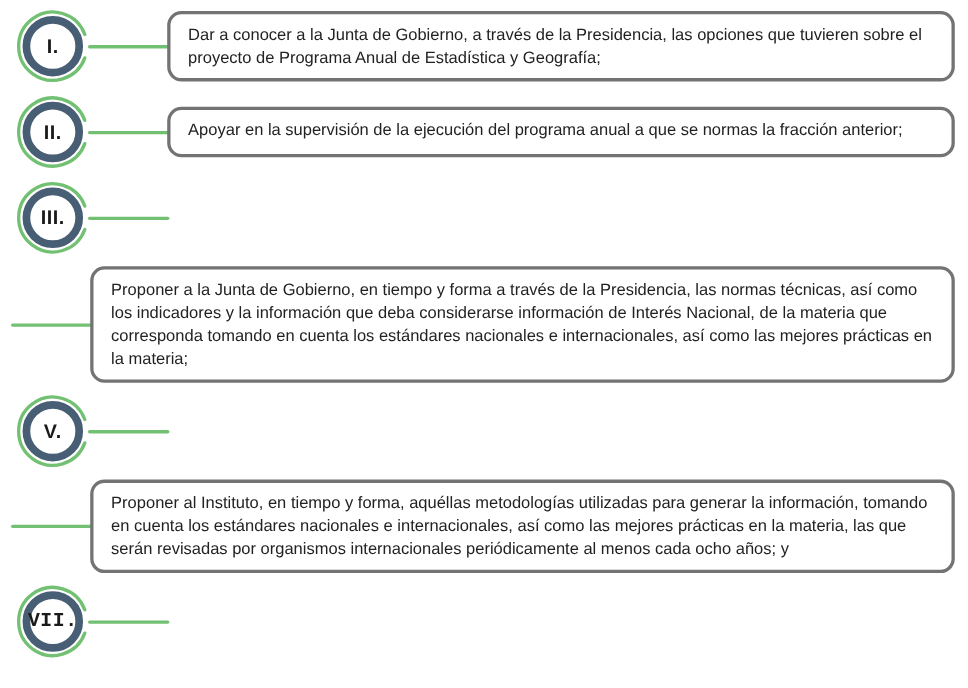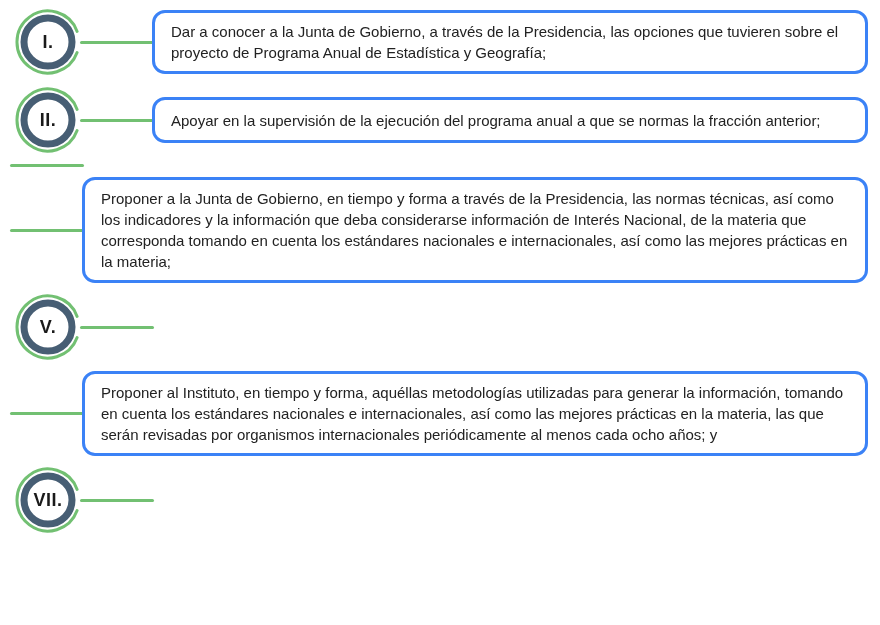--- a/index.html
+++ b/index.html
@@ -14,21 +14,21 @@
     box-sizing: border-box;
     padding: 8px 12px 6px 12px;
     background: #ffffff;
     overflow: hidden;
   }
   .row {
     display: flex;
     align-items: center;
     margin-bottom: 10px;
   }
-  .row:last-child { margin-bottom: 0; }
+  .row:last-child { margin-bottom: 0; font-family: Liberation Mono, monospace; }
   .marker {
     position: relative;
     width: 68px;
     height: 68px;
     flex: 0 0 68px;
     margin-left: 2px;
   }
   .marker svg { display: block; width: 68px; height: 68px; }
   .green-arc {
     fill: none;
@@ -57,27 +57,26 @@
     flex: 0 0 74px;
     height: 3px;
     background: #72C072;
     margin-left: -2px;
     margin-right: -2px;
     border-radius: 2px;
   }
   .box {
     flex: 1 1 auto;
     box-sizing: border-box;
-    border: 3px solid #3b82f6;
+    border: 3px solid #737373;
     border-radius: 13px;
     background: #ffffff;
     padding: 8px 16px;
     min-height: 46px;
     display: flex;
-    align-items: center;
   }
   .box p {
     margin: 0;
     font-size: 15px;
     line-height: 21px;
     color: #222222;
   }
 </style>
 </head>
 <body>
@@ -106,20 +105,27 @@
       </svg>
       <span class="numeral">II.</span>
     </div>
     <div class="connector"></div>
     <div class="box">
       <p>Apoyar en la supervisión de la ejecución del programa anual a que se normas la fracción anterior;</p>
     </div>
   </div>
 
   <div class="row">
+    <div class="marker">
+      <svg viewBox="0 0 68 68">
+        <path class="green-arc" d="M63.1 23.4 A31 31 0 1 0 63.1 44.6"></path>
+        <circle class="navy-ring" cx="34" cy="34" r="24"></circle>
+      </svg>
+      <span class="numeral">III.</span>
+    </div>
     <div class="connector"></div>
   </div>
 
   <div class="row">
     <div class="connector"></div>
     <div class="box">
       <p>Proponer a la Junta de Gobierno, en tiempo y forma a través de la Presidencia, las normas técnicas, así como los indicadores y la información que deba considerarse información de Interés Nacional, de la materia que corresponda tomando en cuenta los estándares nacionales e internacionales, así como las mejores prácticas en la materia;</p>
     </div>
   </div>
 

